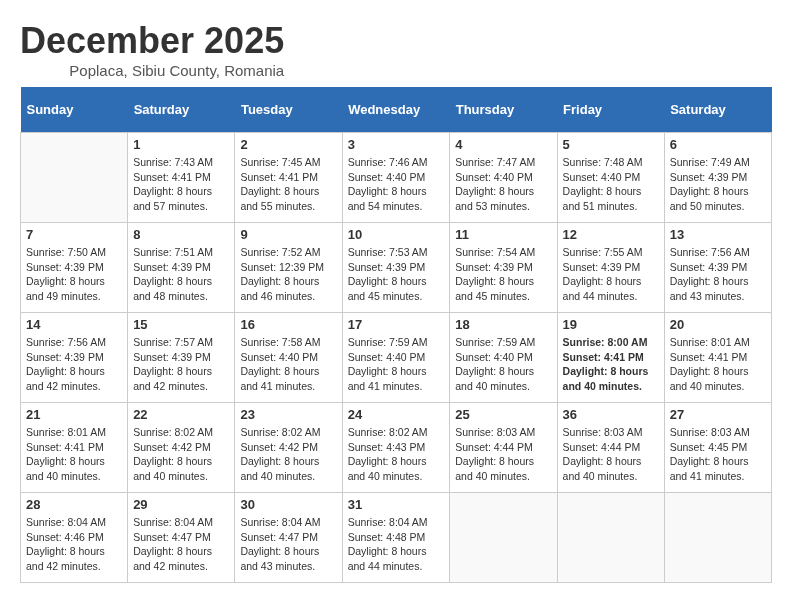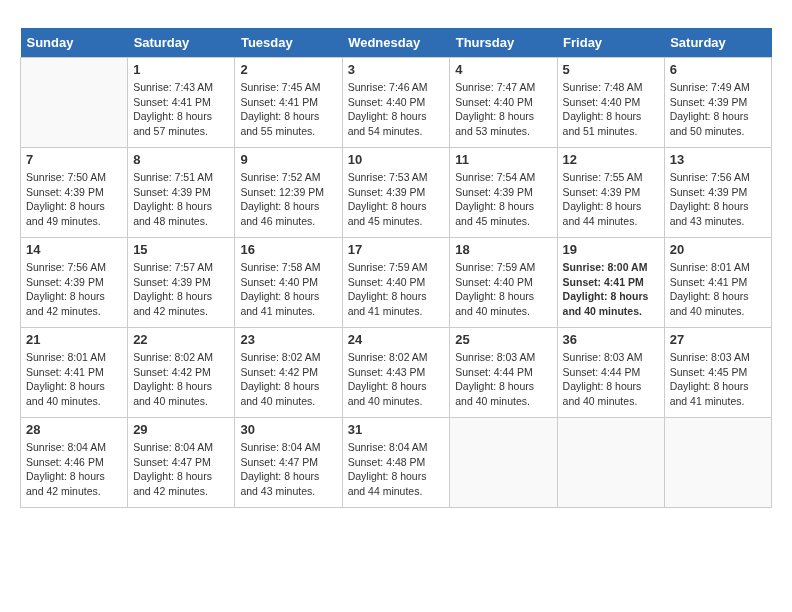--- a/index.html
+++ b/index.html
@@ -42,21 +42,21 @@
       color: #555;
     }
     .calendar-table {
       width: 100%;
       border-collapse: collapse;
       font-size: 11px;
     }
     .calendar-table th {
       background-color: #2e6db4;
       color: #fff;
-      padding: 7px 6px;
+      padding: 15px 6px;
       text-align: left;
       font-size: 13px;
       font-weight: bold;
     }
     .calendar-table td {
       border: 1px solid #ccc;
       vertical-align: top;
       padding: 4px 5px;
       width: 108px;
       min-height: 80px;
@@ -79,20 +79,22 @@
     }
     .week-row td {
       border: 1px solid #ccc;
     }
   </style>
 </head>
 <body>
 
 <div class="header-logo">
   <div class="title-block">
+    <div class="month-title">December 2025</div>
+    <div class="location">Poplaca, Sibiu County, Romania</div>
   </div>
 </div>
 
 <table class="calendar-table">
   <thead>
     <tr>
     <th>Sunday</th>
         <th>Saturday</th>
         <th>Tuesday</th>
         <th>Wednesday</th>

